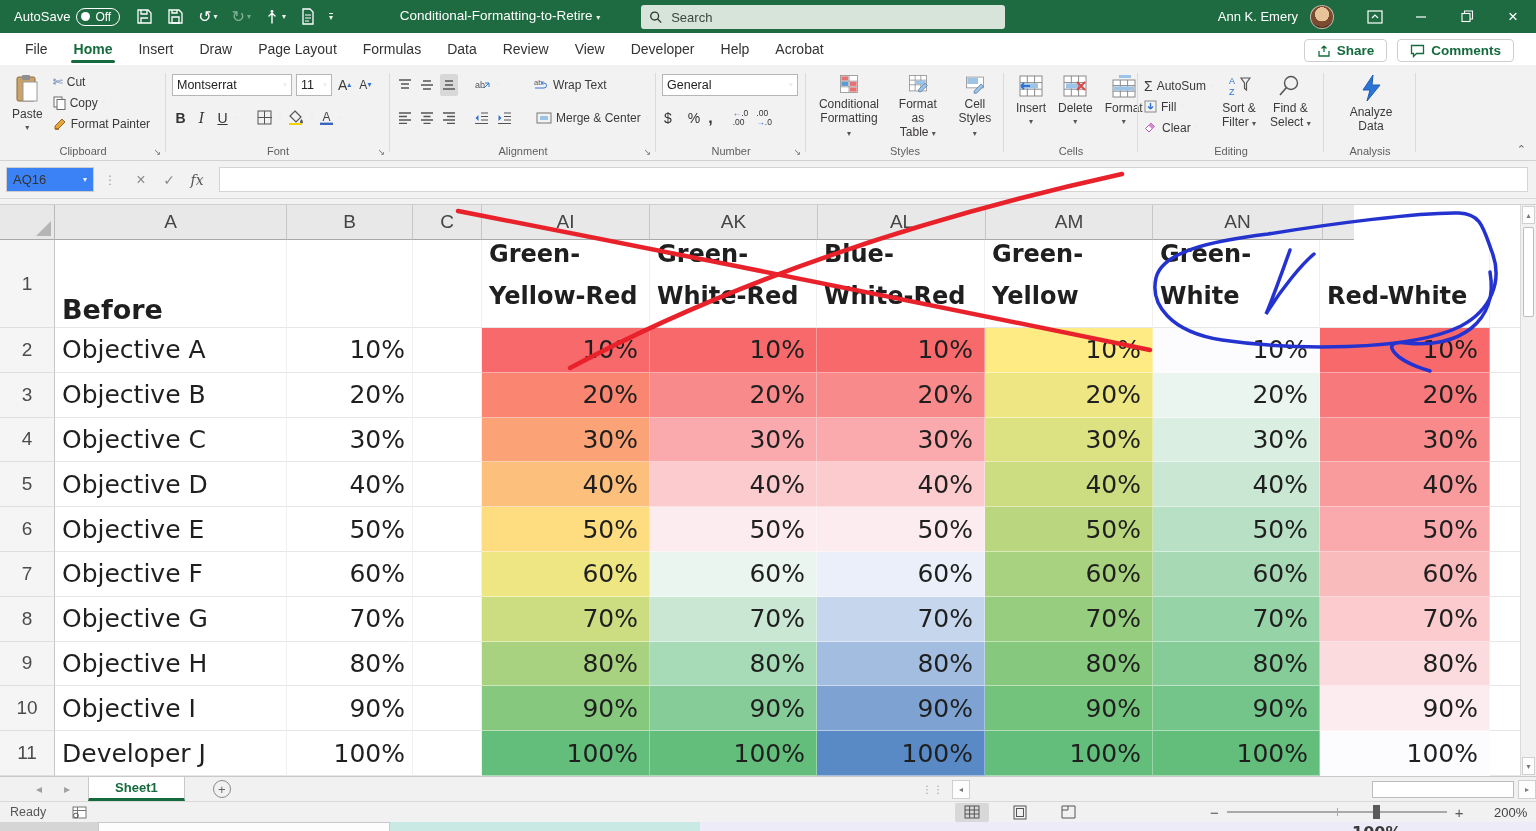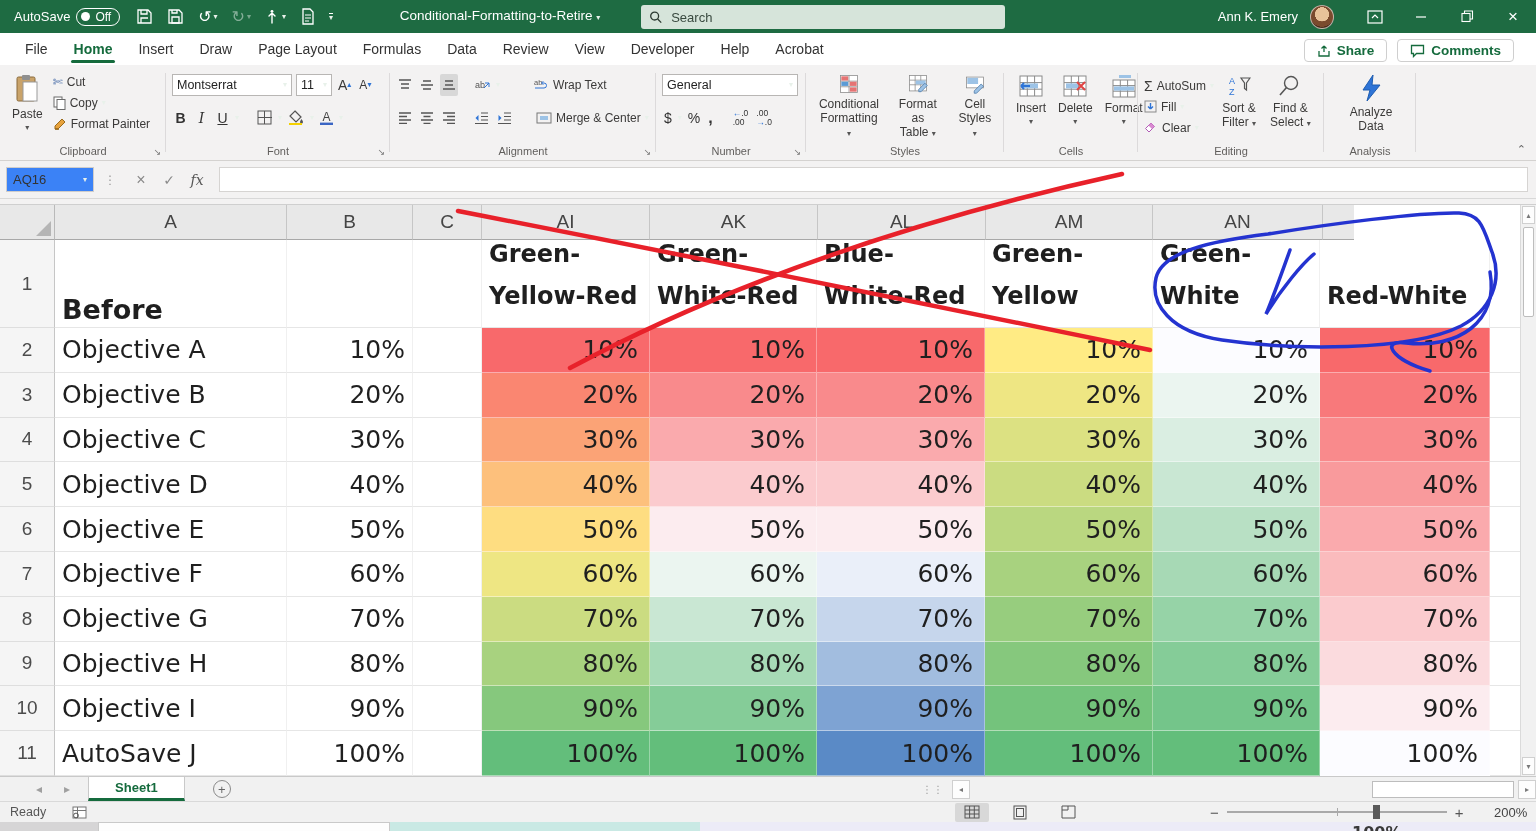--- a/index.html
+++ b/index.html
@@ -744,21 +744,21 @@
           <div class="c ccell grid-font" style="width: 168px; height: 44.8px; background: rgb(134, 200, 125);">90%</div>
           <div class="c ccell grid-font" style="width: 167px; height: 44.8px; background: rgb(133, 204, 152);">90%</div>
           <div class="c ccell grid-font" style="width: 168px; height: 44.8px; background: rgb(126, 163, 211);">90%</div>
           <div class="c ccell grid-font" style="width: 168px; height: 44.8px; background: rgb(116, 195, 124);">90%</div>
           <div class="c ccell grid-font" style="width: 167px; height: 44.8px; background: rgb(116, 197, 138);">90%</div>
           <div class="c ccell grid-font" style="width: 170px; height: 44.8px; background: rgb(252, 236, 239);">90%</div>
           <div class="c wcell" style="width: 31px; height: 44.8px;"></div>
         </div>
         <div class="grow" style="height: 44.8px;">
           <div class="c numcell" style="width: 55px; height: 44.8px;">11</div>
-          <div class="c wcell grid-font lab" style="width: 232px; height: 44.8px;">AutoSave J</div>
+          <div class="c wcell grid-font lab" style="width: 232px; height: 44.8px;">Developer J</div>
           <div class="c wcell grid-font val" style="width: 126px; height: 44.8px;">100%</div>
           <div class="c wcell" style="width: 69px; height: 44.8px;"></div>
           <div class="c ccell grid-font" style="width: 168px; height: 44.8px; background: rgb(99, 190, 123);">100%</div>
           <div class="c ccell grid-font" style="width: 167px; height: 44.8px; background: rgb(99, 190, 123);">100%</div>
           <div class="c ccell grid-font" style="width: 168px; height: 44.8px; background: rgb(90, 138, 198);">100%</div>
           <div class="c ccell grid-font" style="width: 168px; height: 44.8px; background: rgb(99, 190, 123);">100%</div>
           <div class="c ccell grid-font" style="width: 167px; height: 44.8px; background: rgb(99, 190, 123);">100%</div>
           <div class="c ccell grid-font" style="width: 170px; height: 44.8px; background: rgb(252, 252, 255);">100%</div>
           <div class="c wcell" style="width: 31px; height: 44.8px;"></div>
         </div>

